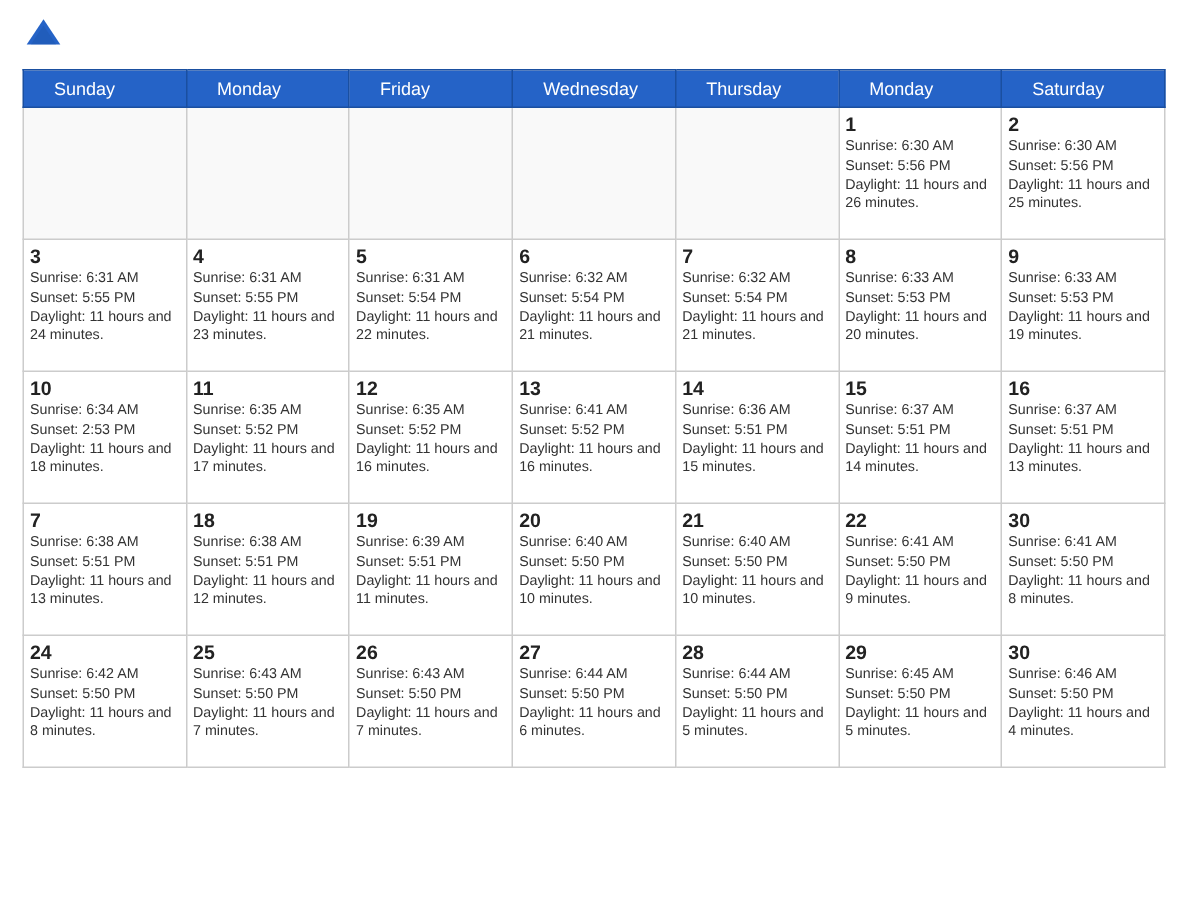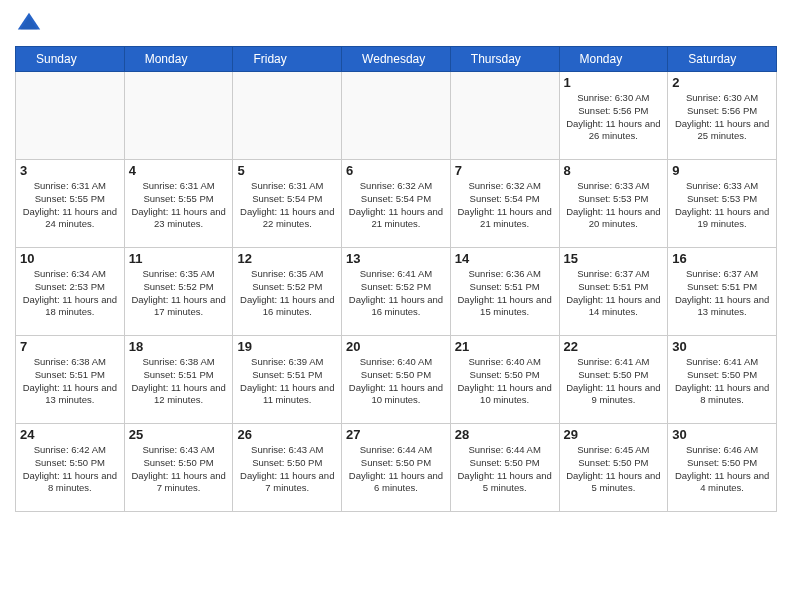--- a/index.html
+++ b/index.html
@@ -84,21 +84,20 @@
       font-size: 13px;
       font-weight: bold;
       color: #222;
       display: block;
       margin-bottom: 2px;
     }
     .day-info {
       font-size: 9.5px;
       color: #333;
       line-height: 1.35;
-      text-align: center;
     }
     tr.week-row td {
       height: 88px;
     }
   </style>
 </head>
 <body>
 
 <div class="page">
   <div class="header">

